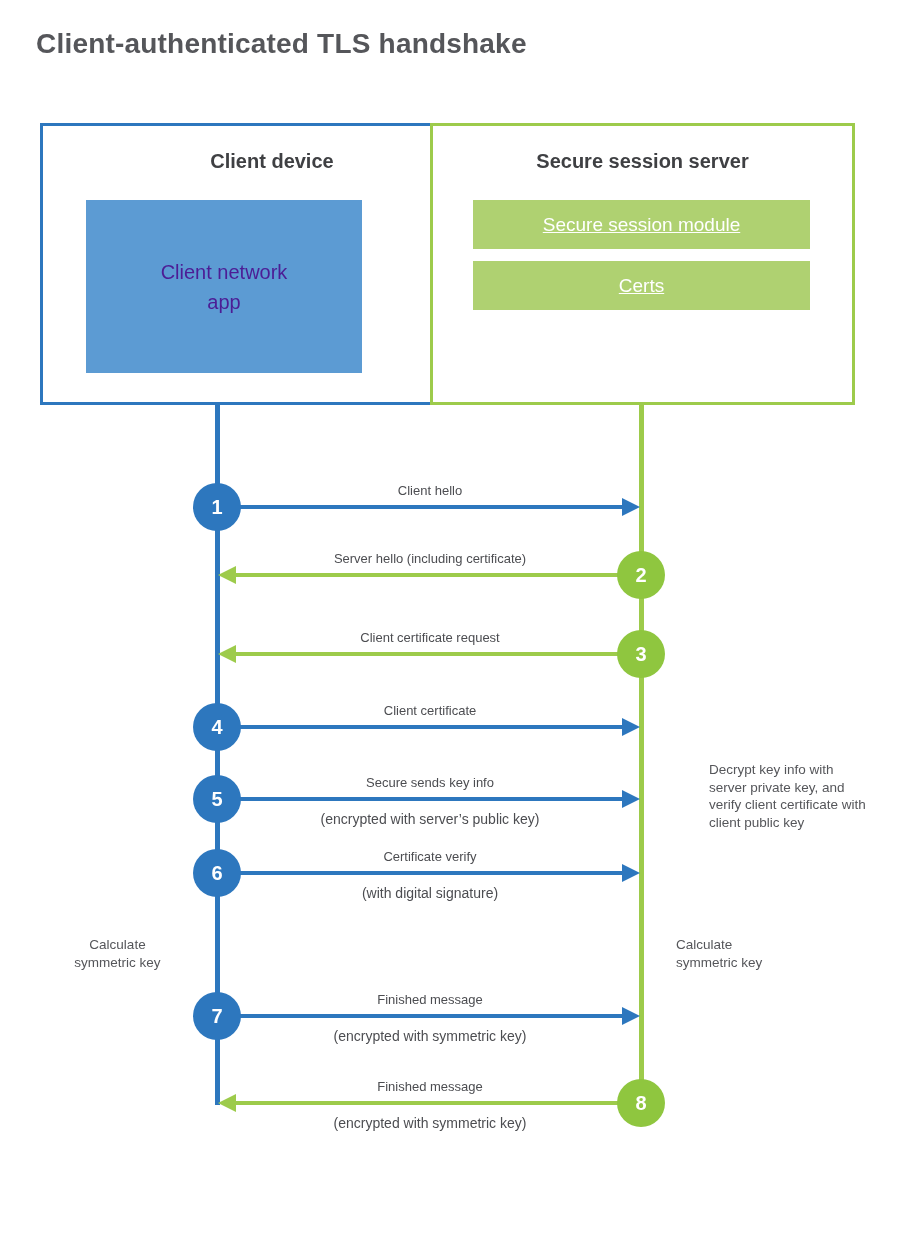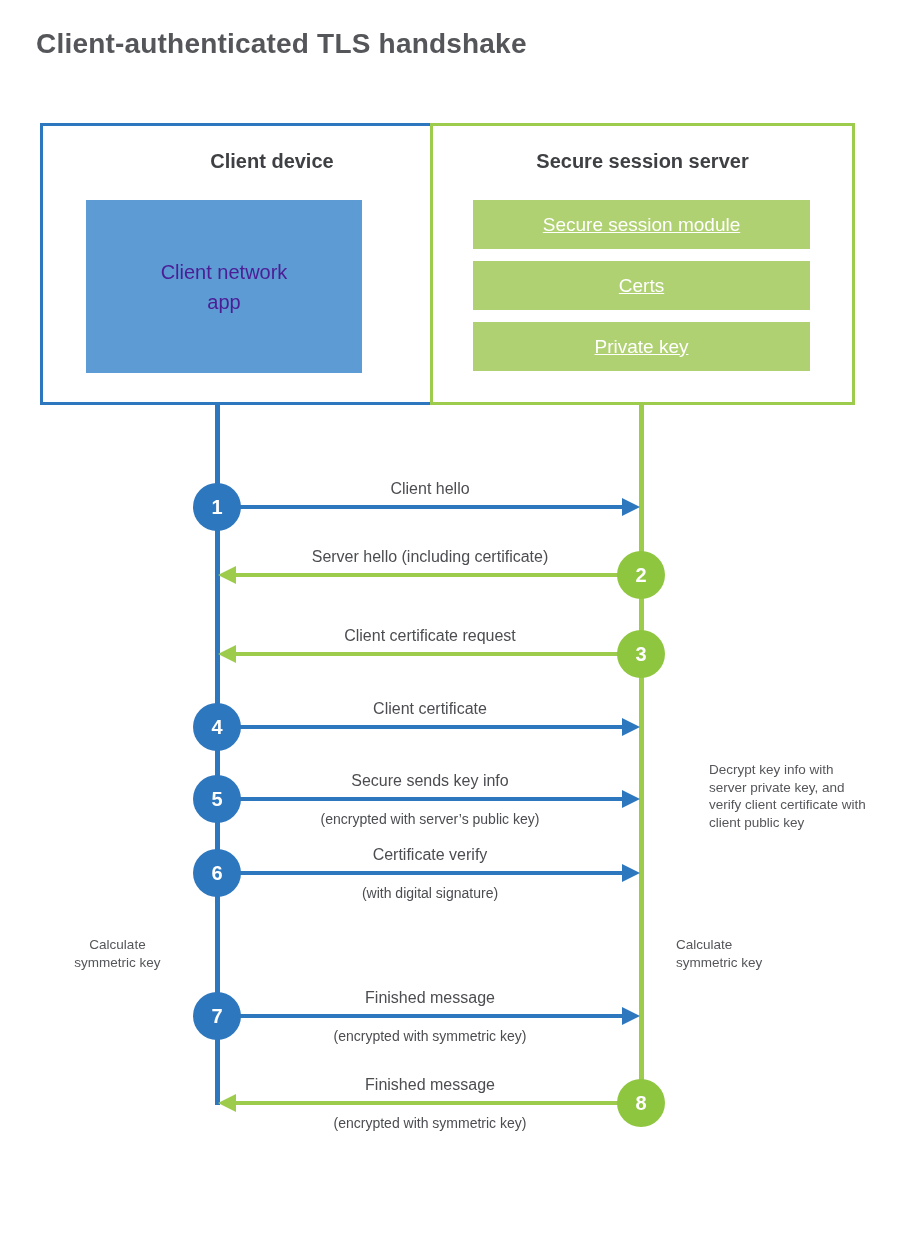--- a/index.html
+++ b/index.html
@@ -52,21 +52,21 @@
   }
   .circle {
     position:absolute; top:-24px; width:48px; height:48px; border-radius:50%;
     color:#fff; font-weight:700; font-size:20px;
     display:flex; align-items:center; justify-content:center;
   }
   .c-blue  { left:193px; background:var(--blue); }
   .c-green { left:617px; background:var(--green-circle); }
   .msg-label {
     position:absolute; left:219px; width:422px; bottom:9px;
-    text-align:center; font-size:16px; color:var(--text-gray);
+    text-align:center; font-size:13px; color:var(--text-gray);
   }
   .msg-sub {
     position:absolute; left:219px; width:422px; top:12px;
     text-align:center; font-size:14px; color:var(--text-gray);
   }
   
   .note-decrypt {
     position:absolute; left:667px; top:761px; width:162px;
     font-size:13.5px; line-height:17.5px; color:var(--note-gray);margin-left:42px;
   }
@@ -87,21 +87,20 @@
   <div class="actor-box client-box">
     <div class="box-title">Client device</div>
     <div class="app-box">Client network
 app</div>
   </div>
 
   <div class="actor-box server-box">
     <div class="box-title">Secure session server</div>
     <div class="server-bar bar-1">Secure session module</div>
     <div class="server-bar bar-2">Certs</div>
-    <div class="server-bar bar-3">Private key</div>
   </div>
 
   <div class="lifeline-blue"></div>
   <div class="lifeline-green"></div>
 
   <div class="row dir-right" style="top:507px">
     <div class="a-line"></div>
     <div class="a-head"></div>
     <div class="circle c-blue">1</div>
     <div class="msg-label">Client hello</div>

